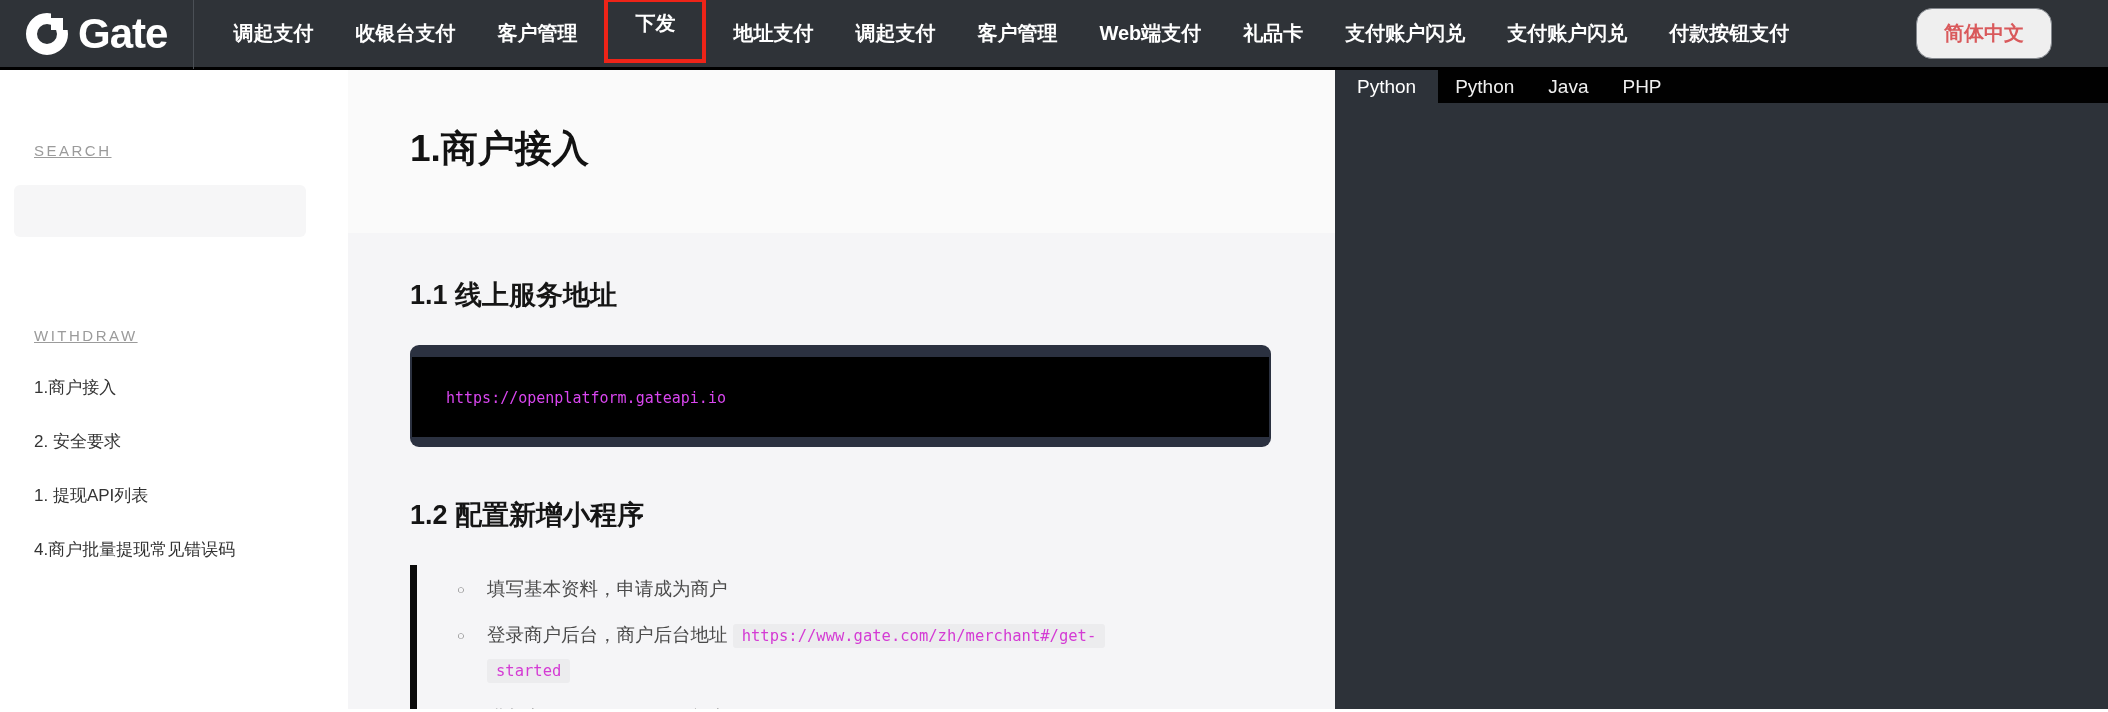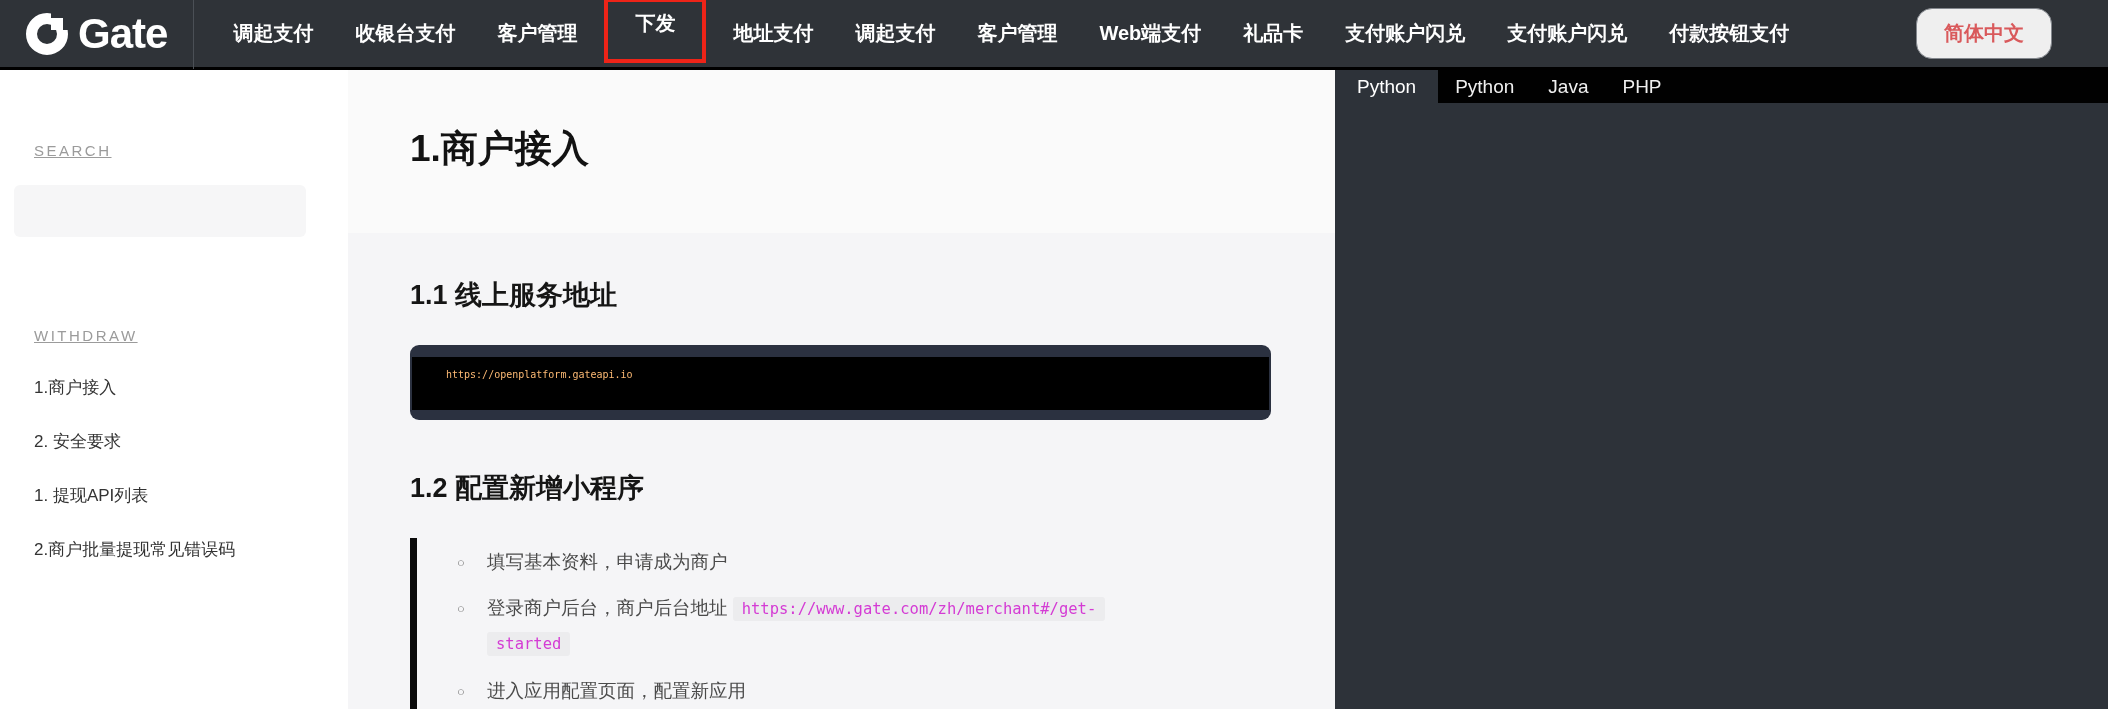--- a/index.html
+++ b/index.html
@@ -121,24 +121,24 @@
   .h2-second { margin-top: 50px; }
 
   .codeblock {
     margin-top: 32px;
     background: #2b3140;
     border-radius: 9px;
     padding: 12px 2px 10px;
   }
   .codeblock pre {
     background: #000;
-    color: #fdba74;
+    color: #d946ef;
     font-family: "DejaVu Sans Mono", monospace;
-    font-size: 10px;
-    padding: 12px 0 30px 34px;
+    font-size: 15px;
+    padding: 32px 0 30px 34px;
   }
 
   .quote {
     margin-top: 32px;
     border-left: 7px solid #0a0a0a;
     padding: 8px 0 60px 70px;
   }
   .quote ul { list-style: none; }
   .quote li {
     position: relative;
@@ -208,21 +208,21 @@
 <div class="body-row">
 
   <aside class="sidebar">
     <div class="side-label">SEARCH</div>
     <input class="search-input" type="text" placeholder="" style="">
     <div class="side-label second">WITHDRAW</div>
     <ul class="side-list" id="side-list">
         <li>1.商户接入</li>
         <li>2. 安全要求</li>
         <li>1. 提现API列表</li>
-        <li>2.商户批量提现常见错误码</li>
+        <li>4.商户批量提现常见错误码</li>
       </ul>
   </aside>
 
   <main class="main">
     <div class="hero">
       <h1>1.商户接入</h1>
     </div>
     <div class="gray-section">
       <h2>1.1 线上服务地址</h2>
       <div class="codeblock">

